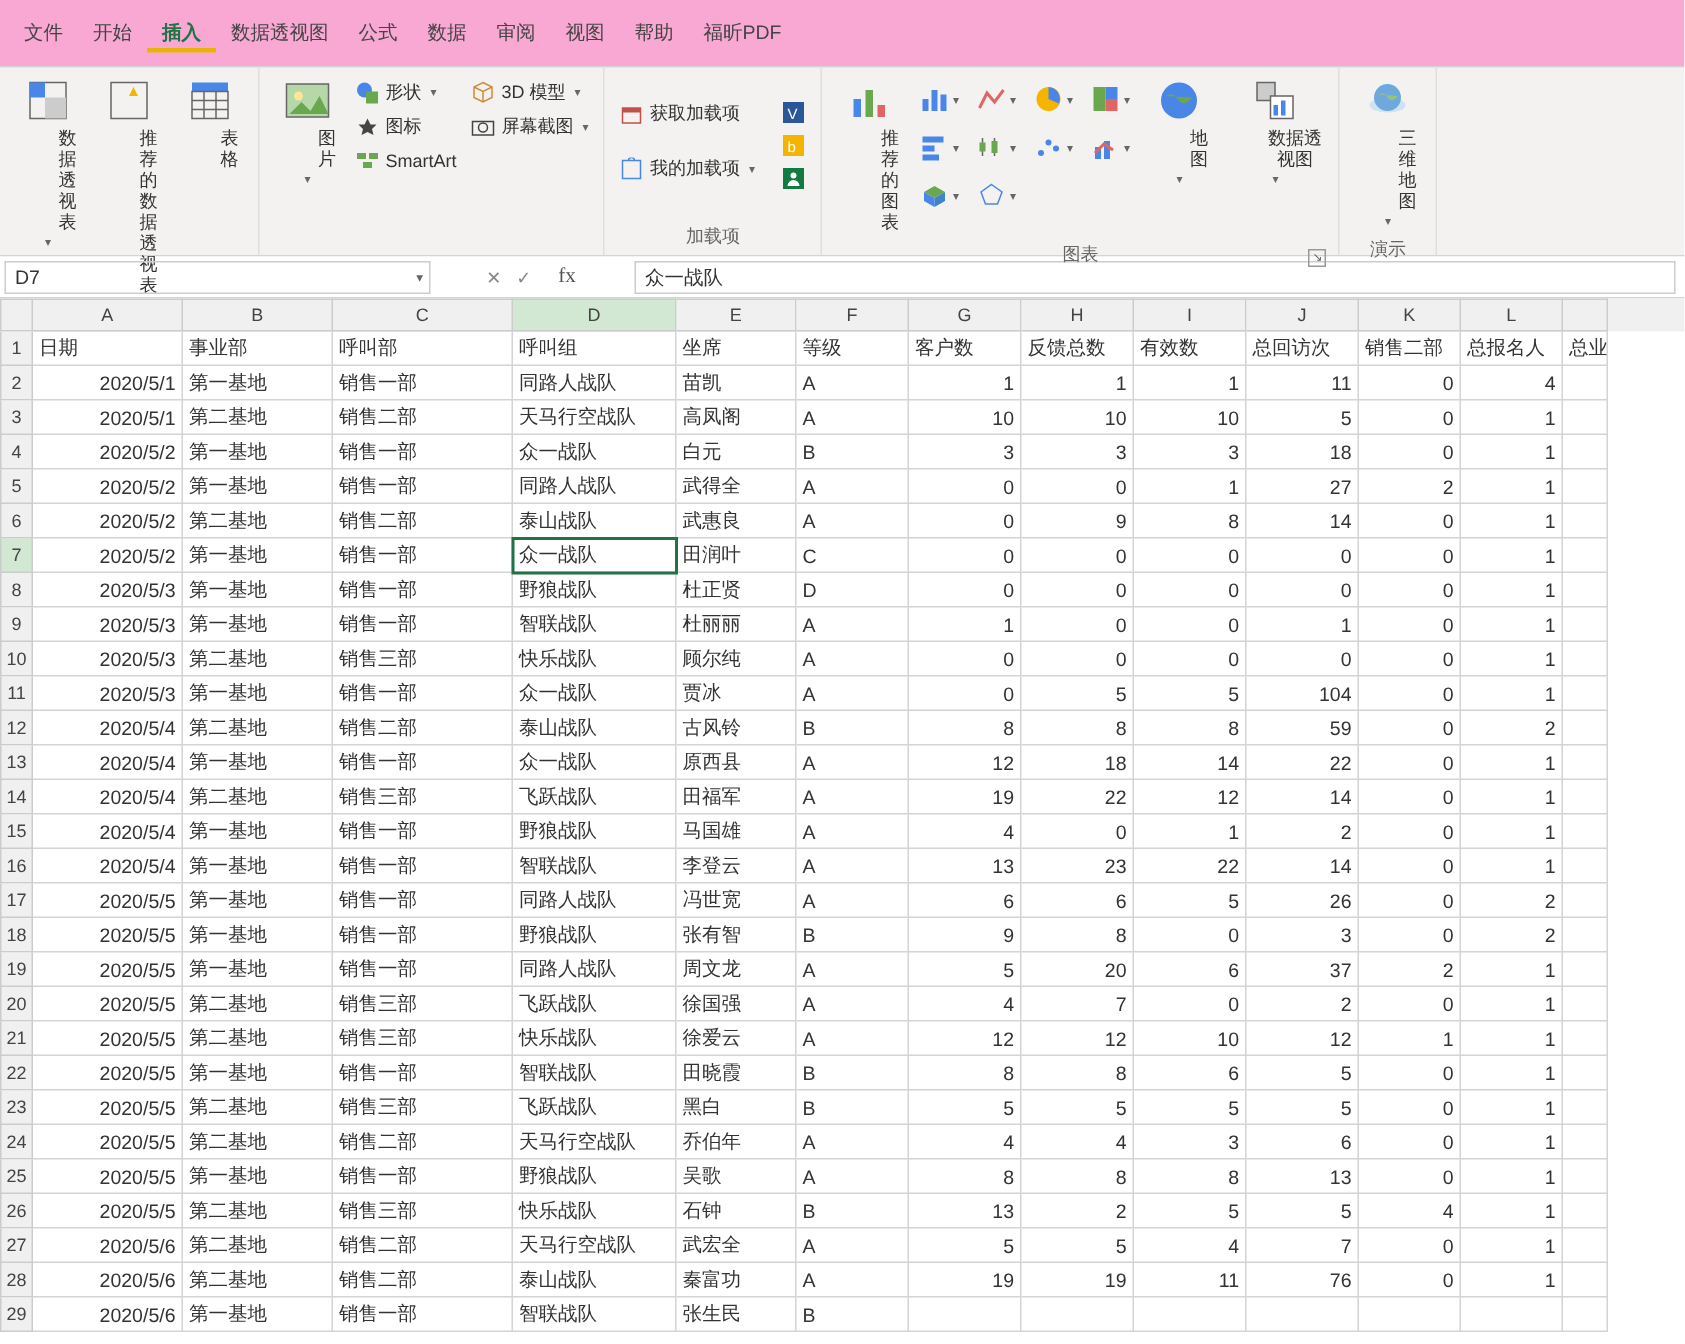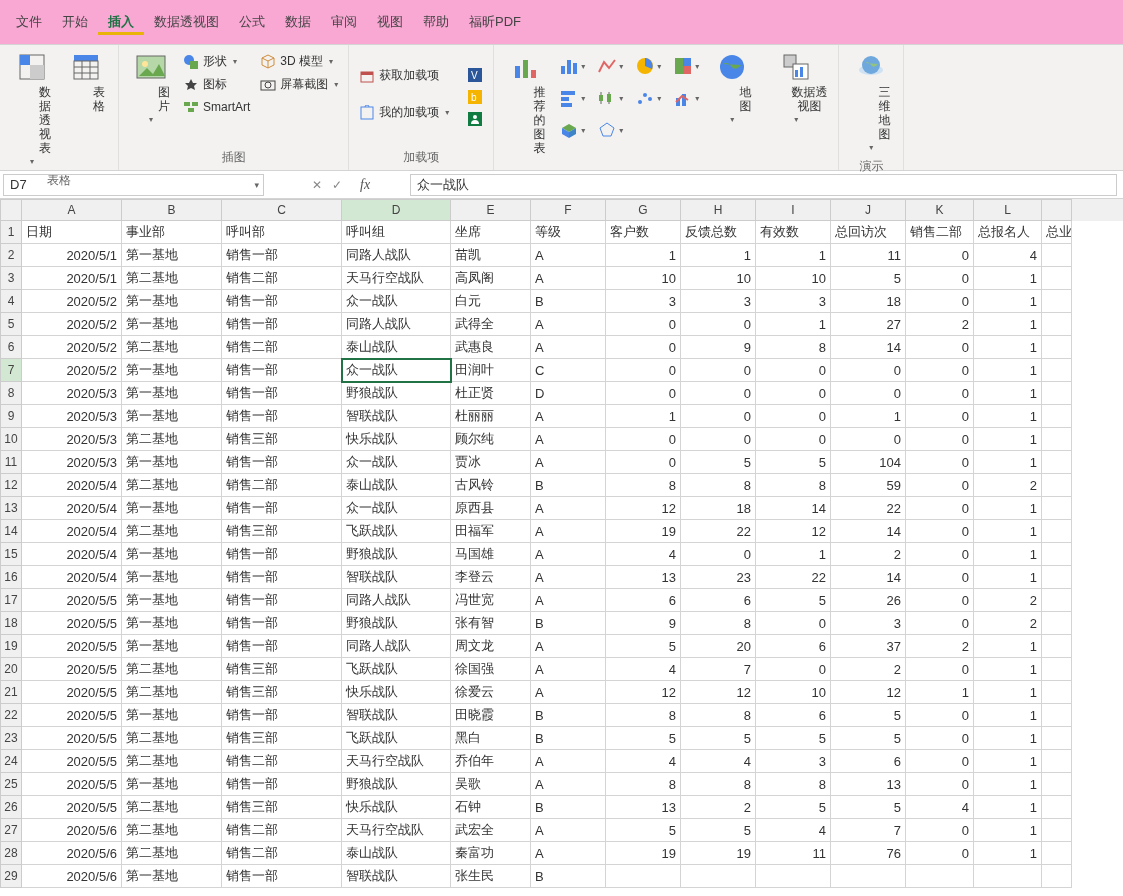--- a/index.html
+++ b/index.html
@@ -25,25 +25,25 @@
 .midcol { display:flex; flex-direction:column; gap:2px; padding-top:4px; }
 .midbtn { display:flex; align-items:center; gap:4px; padding:2px 4px; cursor:pointer; font-size:12px; white-space:nowrap;text-align:right; }
 .midbtn .ic { width:16px; height:16px; display:flex; align-items:center; justify-content:center; }
 .dd-caret { font-size:8px; color:#666; margin-left:2px; }
 
 .chartgrid { display:grid; grid-template-columns:repeat(4,36px); grid-template-rows:repeat(3,30px); gap:2px; padding-top:4px; }
 .chartbtn { display:flex; align-items:center; justify-content:center; cursor:pointer; }
 
 
 .fbar { display:flex; align-items:center; height:28px; border-bottom:1px solid #d4d4d4; background:#fff; }
-.namebox { width:261px; height:22px; border:1px solid #ccc; margin:0 16px 0 3px; display:flex; align-items:center; padding:0 6px; font-size:13px; position:relative; }
+.namebox { width:284px; height:22px; border:1px solid #ccc; margin:0 6px 0 3px; display:flex; align-items:center; padding:0 6px; font-size:13px; position:relative; }
 .namebox .ddc { position:absolute; right:4px; font-size:9px; color:#666; }
 .fx-icons { display:flex; align-items:center; gap:10px; padding:0 10px; color:#888; width:130px; justify-content:center;}
 .fx-icons span { cursor:pointer; }
-.fx-lbl { font-style:italic; font-family:"Times New Roman",serif; font-size:14px; color:#555; padding:0 8px;}
+.fx-lbl { font-family:"Times New Roman",serif; font-size:14px; color:#555; padding:0 8px;}
 .formula-input { flex:1; height:22px; border:1px solid #ccc; padding:0 6px; font-size:13px; display:flex; align-items:center; margin-right:6px; }
 
 
 .sheet { position:relative; }
 .colhdrs { display:flex; height:22px; background:#f0f0f0; }
 .corner { width:22px; border:1px solid #ccc; background:#f0f0f0; }
 .colhdr { border:1px solid #ccc; border-left:none; display:flex; align-items:center; justify-content:center; background:#f0f0f0; font-size:12px; color:#444; }
 .colhdr.sel { background:#d2e8d2; }
 .rowarea { overflow:hidden; }
 .row { display:flex; height:23px; }
@@ -88,20 +88,30 @@
               <rect x="13" y="13" width="14" height="14" fill="#ccc"></rect>
             </svg>
           </div>
         <div class="lbl">数据
 透视表</div>
         <div class="dd">▾</div>
       </div>
       <div class="bigbtn">
         <div class="ic">
             <svg width="30" height="30">
+              <rect x="3" y="3" width="24" height="24" fill="none" stroke="#666"></rect>
+              <path d="M18 6 l3 6 l-6 0 z" fill="#f4b400"></path>
+            </svg>
+          </div>
+        <div class="lbl">推荐的
+数据透视表</div>
+      </div>
+      <div class="bigbtn">
+        <div class="ic">
+            <svg width="30" height="30">
               <rect x="3" y="3" width="24" height="6" fill="#4a86e8"></rect>
               <rect x="3" y="9" width="24" height="18" fill="none" stroke="#666"></rect>
               <line x1="3" y1="15" x2="27" y2="15" stroke="#666"></line>
               <line x1="3" y1="21" x2="27" y2="21" stroke="#666"></line>
               <line x1="11" y1="9" x2="11" y2="27" stroke="#666"></line>
               <line x1="19" y1="9" x2="19" y2="27" stroke="#666"></line>
             </svg>
           </div>
         <div class="lbl">表格</div>
       </div>
@@ -168,21 +178,20 @@
               <svg width="16" height="16">
                 <rect x="1" y="4" width="14" height="9" fill="none" stroke="#444"></rect>
                 <circle cx="8" cy="8" r="3" fill="none" stroke="#444"></circle>
               </svg>
             </span>
             <span>屏幕截图</span>
             <span class="dd-caret">▾</span>
           </div>
       </div>
     </div>
-    <div class="group-label">插图</div>
   </div>
 
   <div class="group">
     <div class="group-content">
       <div class="midcol" style="padding-top:18px">
         <div class="midbtn">
             <span class="ic">
               <svg width="16" height="16">
                 <rect x="2" y="4" width="12" height="10" fill="none" stroke="#c0504d"></rect>
                 <rect x="2" y="4" width="12" height="3" fill="#c0504d"></rect>
@@ -340,20 +349,21 @@
               <rect x="3" y="3" width="12" height="12" fill="#ccc" stroke="#666"></rect>
               <rect x="12" y="12" width="15" height="15" fill="#fff" stroke="#666"></rect>
               <rect x="14" y="18" width="3" height="7" fill="#4a86e8"></rect>
               <rect x="19" y="15" width="3" height="10" fill="#4a86e8"></rect>
             </svg>
           </div>
         <div class="lbl">数据透视图</div>
         <div class="dd">▾</div>
       </div>
     </div>
+    <div class="group-label"><span>图表</span><span class="dlauncher">↘</span></div>
   </div>
 
   <div class="group">
     <div class="group-content">
       <div class="bigbtn">
         <div class="ic">
             <svg width="30" height="30">
               <ellipse cx="15" cy="18" rx="12" ry="5" fill="#cfe2f3"></ellipse>
               <circle cx="15" cy="13" r="9" fill="#6fa8dc"></circle>
               <path d="M9 11 q4 -2 6 2 q3 4 7 -1" fill="#93c47d"></path>

